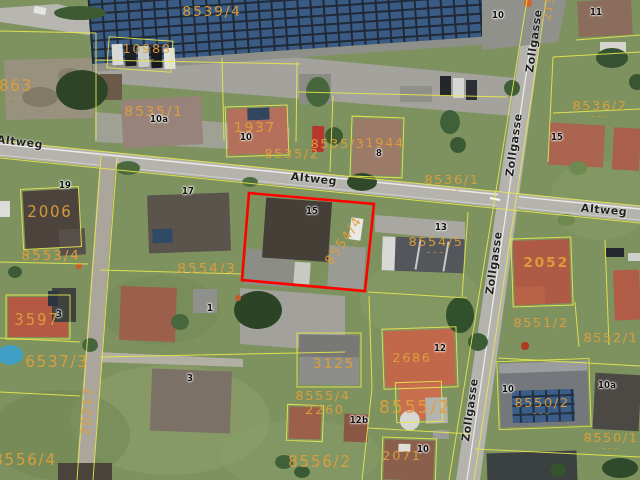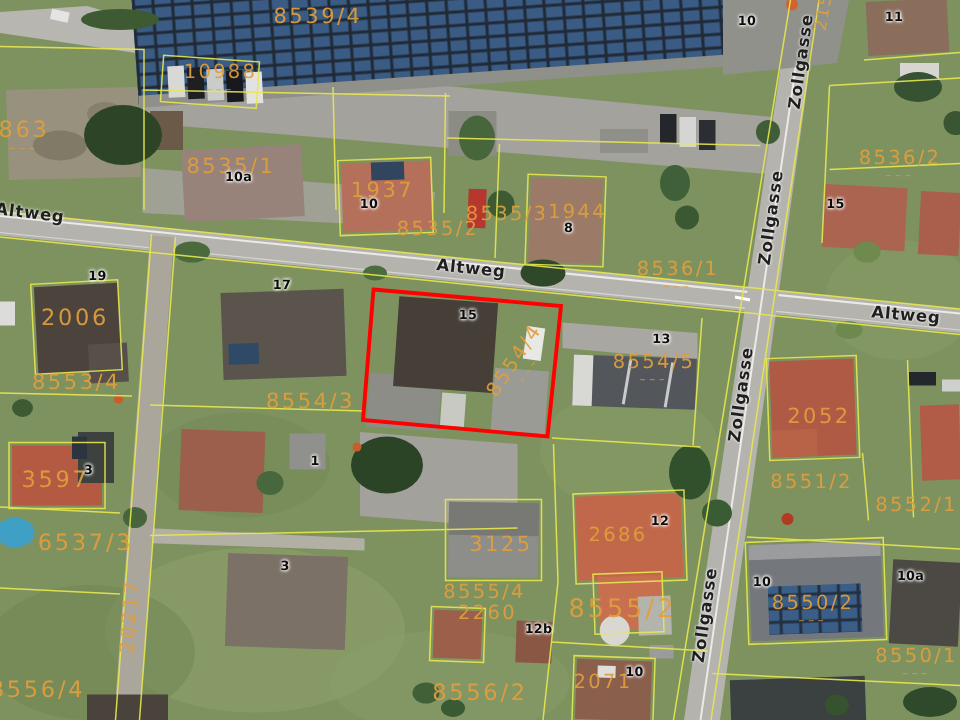--- a/index.html
+++ b/index.html
@@ -260,21 +260,21 @@
       <div class="lbl parcel" style="left: 57px; top: 362px; font-size: 15px; transform: translate(-50%, -50%) rotate(0deg);">6537/3</div>
       <div class="lbl parcel" style="left: 87px; top: 411px; font-size: 13px; transform: translate(-50%, -50%) rotate(-86deg);">20217</div>
       <div class="lbl parcel" style="left: 25px; top: 460px; font-size: 15px; transform: translate(-50%, -50%) rotate(0deg);">8556/4</div>
       <div class="lbl parcel" style="left: 334px; top: 363px; font-size: 14px; transform: translate(-50%, -50%) rotate(0deg);">3125</div>
       <div class="lbl parcel" style="left: 412px; top: 357px; font-size: 13px; transform: translate(-50%, -50%) rotate(0deg);">2686</div>
       <div class="lbl parcel" style="left: 323px; top: 395px; font-size: 13px; transform: translate(-50%, -50%) rotate(0deg);">8555/4</div>
       <div class="lbl parcel" style="left: 325px; top: 409px; font-size: 13px; transform: translate(-50%, -50%) rotate(0deg);">2260</div>
       <div class="lbl parcel" style="left: 415px; top: 407px; font-size: 17px; transform: translate(-50%, -50%) rotate(0deg);">8555/2</div>
       <div class="lbl parcel" style="left: 320px; top: 462px; font-size: 15px; transform: translate(-50%, -50%) rotate(0deg);">8556/2</div>
       <div class="lbl parcel" style="left: 402px; top: 455px; font-size: 13px; transform: translate(-50%, -50%) rotate(0deg);">2071</div>
-      <div class="lbl parcel" style="left: 546px; top: 278px; font-size: 14px; transform: translate(-50%, -50%) rotate(0deg);">2052</div>
+      <div class="lbl parcel" style="left: 546px; top: 262px; font-size: 14px; transform: translate(-50%, -50%) rotate(0deg); font-weight: bold;">2052</div>
       <div class="lbl parcel" style="left: 541px; top: 322px; font-size: 13px; transform: translate(-50%, -50%) rotate(0deg);">8551/2</div>
       <div class="lbl parcel" style="left: 611px; top: 337px; font-size: 13px; transform: translate(-50%, -50%) rotate(0deg);">8552/1</div>
       <div class="lbl parcel dash" style="left: 542px; top: 407px; font-size: 13px; transform: translate(-50%, -50%) rotate(0deg);">8550/2</div>
       <div class="lbl parcel dash" style="left: 611px; top: 442px; font-size: 13px; transform: translate(-50%, -50%) rotate(0deg);">8550/1</div>
       <div class="lbl house" style="left: 498px; top: 15px; transform: translate(-50%, -50%) rotate(0deg);">10</div>
       <div class="lbl house" style="left: 596px; top: 12px; transform: translate(-50%, -50%) rotate(0deg);">11</div>
       <div class="lbl house" style="left: 159px; top: 119px; transform: translate(-50%, -50%) rotate(0deg);">10a</div>
       <div class="lbl house" style="left: 246px; top: 137px; transform: translate(-50%, -50%) rotate(0deg);">10</div>
       <div class="lbl house" style="left: 379px; top: 153px; transform: translate(-50%, -50%) rotate(0deg);">8</div>
       <div class="lbl house" style="left: 557px; top: 137px; transform: translate(-50%, -50%) rotate(0deg);">15</div>

